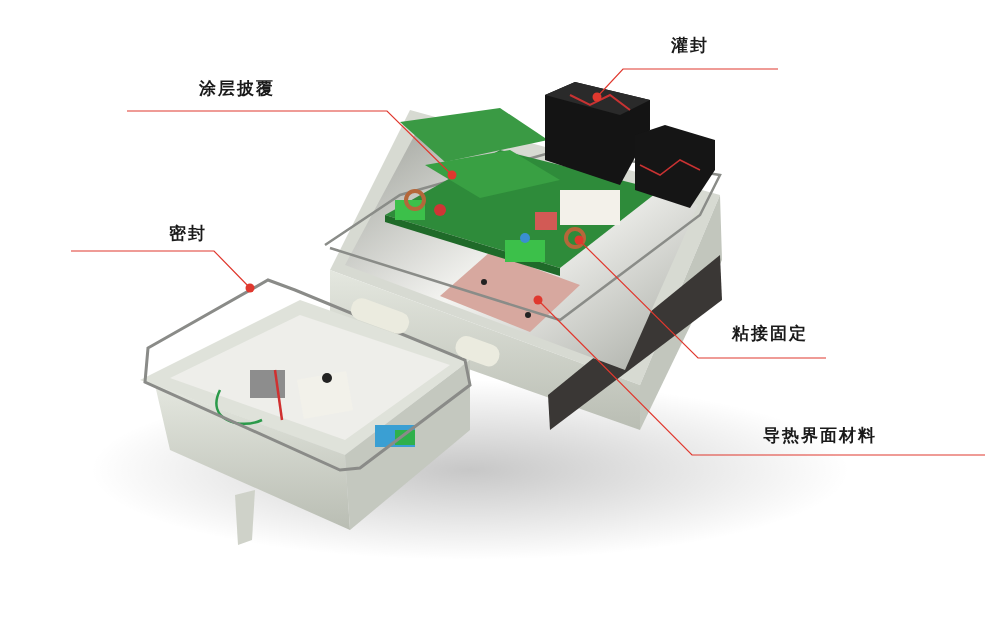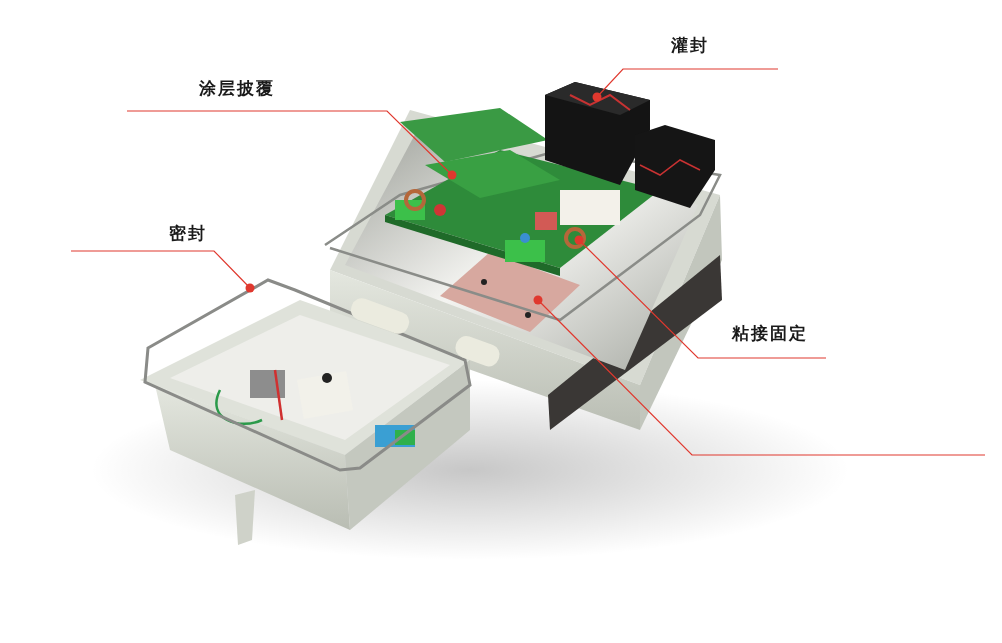--- a/index.html
+++ b/index.html
@@ -102,13 +102,14 @@
       <circle id="cd-2" r="4.5" fill="#e0382e" cx="250" cy="288"></circle>
       <circle id="cd-3" r="4.5" fill="#e0382e" cx="579" cy="240"></circle>
       <circle id="cd-4" r="4.5" fill="#e0382e" cx="538" cy="300"></circle>
     </g>
   </svg>
 
   <div class="label" id="lb-0" style="left: 690px; top: 34px;">灌封</div>
   <div class="label" id="lb-1" style="left: 237px; top: 77px;">涂层披覆</div>
   <div class="label" id="lb-2" style="left: 140px; top: 222px; margin-left: 48px;">密封</div>
   <div class="label" id="lb-3" style="left: 770px; top: 322px;">粘接固定</div>
+  <div class="label" id="lb-4" style="left: 820px; top: 424px;">导热界面材料</div>
 </div>
 
 </body></html>

